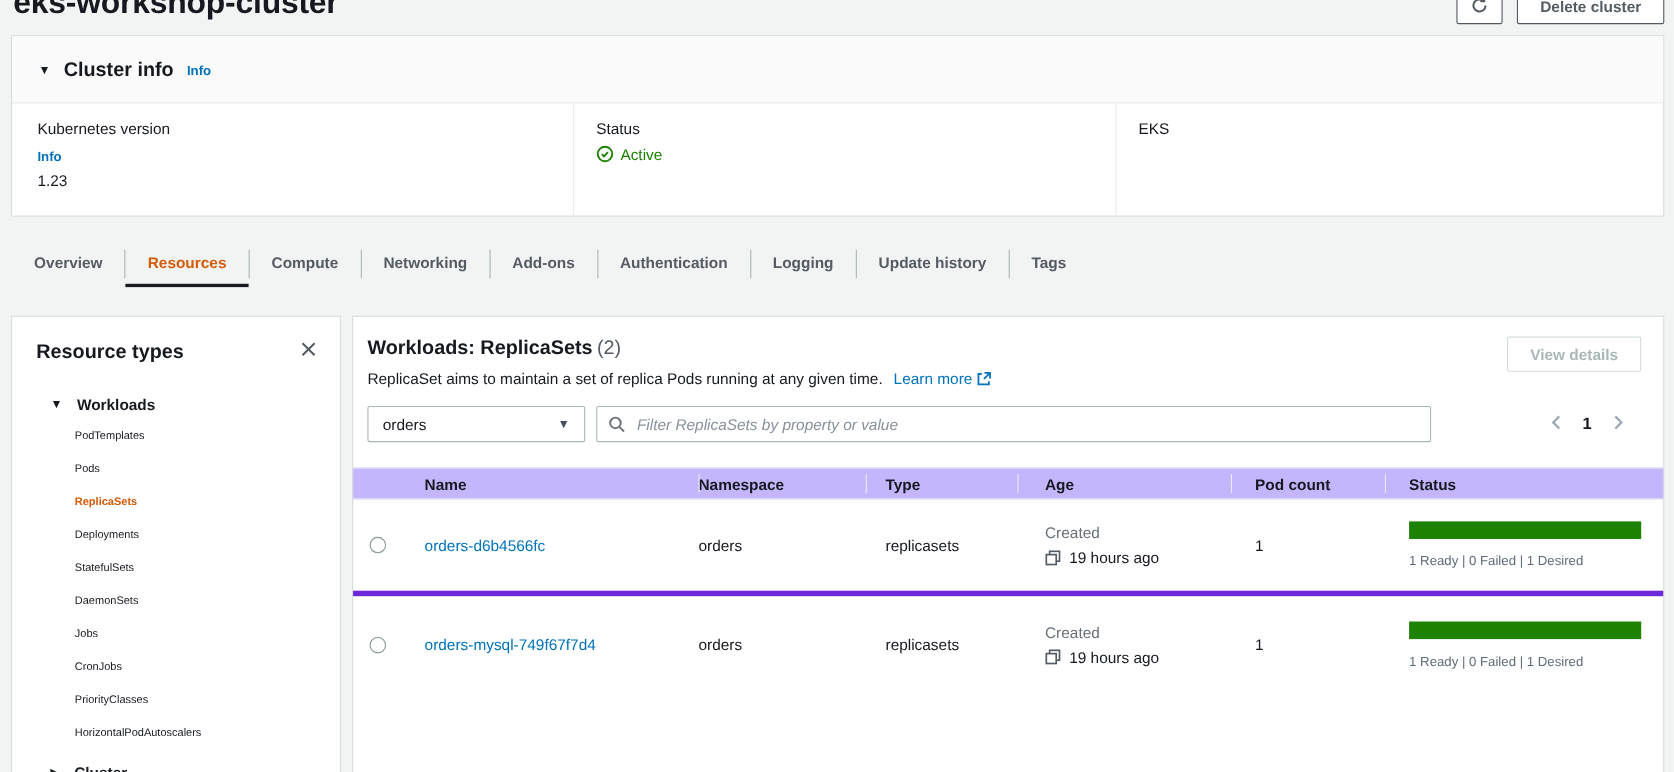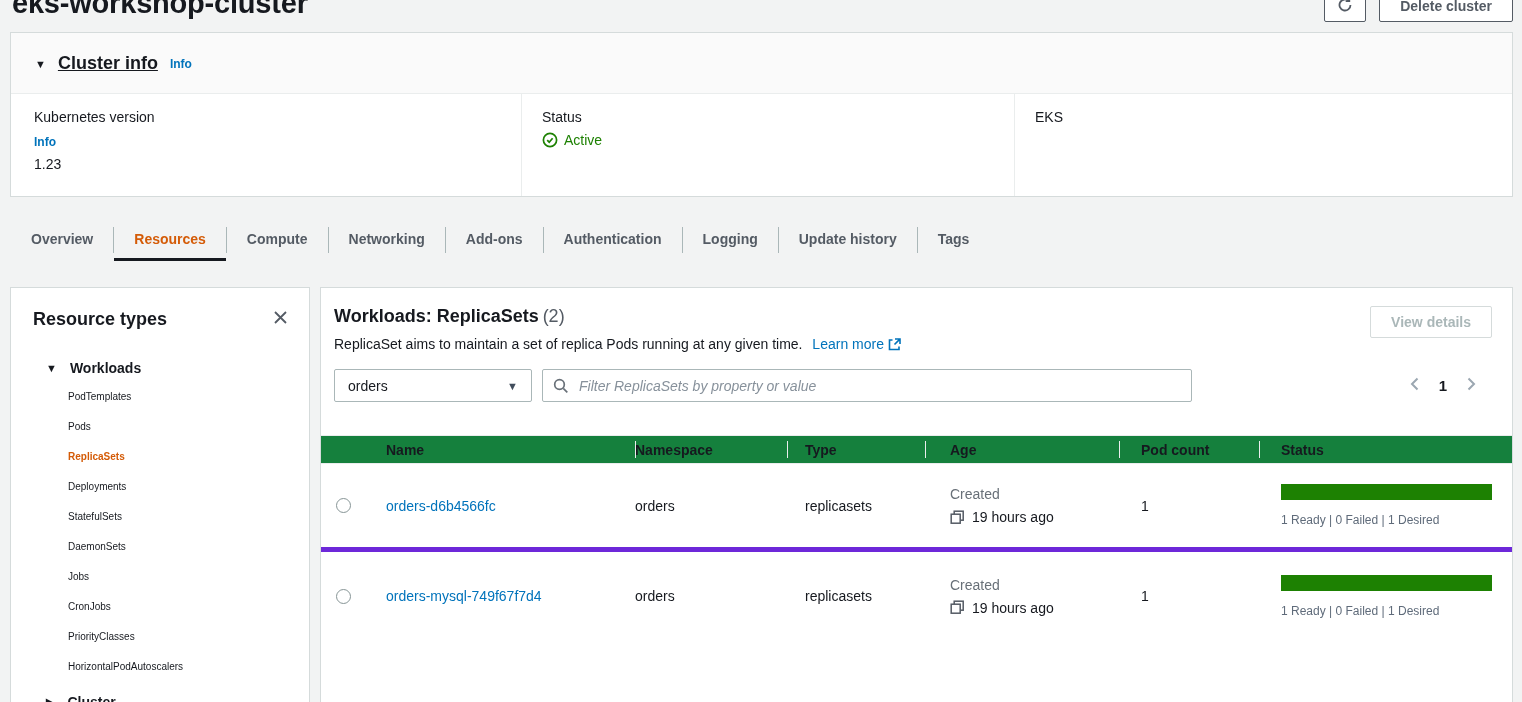--- a/index.html
+++ b/index.html
@@ -17,21 +17,21 @@
          font-size:14px; color:#545b64; height:32px; padding:0 20px; display:flex; align-items:center;
          font-family:"Liberation Sans",sans-serif; cursor:pointer; }
   .btn-icon { width:42px; justify-content:center; padding:0; }
   .btn-disabled { border-color:#d5dbdb; color:#aab7b8; font-weight:700; cursor:default; }
 
   
   .panel { background:#fff; border:1px solid #d5dbdb; border-radius:0; }
   .cluster-info { margin:10px 9px 0 10px; }
   .ci-header { background:#fafafa; border-bottom:1px solid #eaeded; padding:20px 20px 19px 24px;
                display:flex; align-items:center; gap:12px; }
-  .ci-title { font-size:18px; font-weight:700;text-decoration:underline; }
+  .ci-title { font-size:18px; font-weight:700; }
   .tri { font-size:11px; color:#16191f; }
   .info-link { color:#0073bb; font-size:12px; font-weight:700; text-decoration:none; cursor:pointer; }
   .ci-body { display:grid; grid-template-columns:510px 493px 1fr; }
   .ci-col { padding:15px 20px 24px 23px; }
   .ci-col + .ci-col { border-left:1px solid #eaeded; padding-left:20px; }
   .ci-label { display:flex; gap:10px; align-items:baseline; margin-bottom:7px;flex-direction:column; }
   .ci-value { font-size:14px; }
   .status-active { display:flex; align-items:center; gap:6px; color:#1d8102; }
 
   
@@ -61,35 +61,35 @@
   .m-title { font-size:18px; font-weight:700; }
   .m-count { font-weight:400; color:#545b64; }
   .m-desc { margin-top:9px; font-size:14px; }
   .learn-more { color:#0073bb; text-decoration:none; cursor:pointer; margin-left:6px; }
   .ext-icon { margin-left:4px; vertical-align:-2px; }
 
   .filter-row { display:flex; align-items:center; gap:10px; padding:15px 20px 0 13px; }
   .dropdown { width:198px; height:33px; border:1px solid #aab7b8; border-radius:2px; background:#fff;
               display:flex; align-items:center; justify-content:space-between; padding:0 13px; cursor:pointer; }
   .dd-caret { font-size:11px; color:#414d5c; }
-  .searchbox { width:650px; height:33px; border:1px solid #aab7b8; border-radius:2px; background:#fff;
+  .searchbox { width:759px; height:33px; border:1px solid #aab7b8; border-radius:2px; background:#fff;
                display:flex; align-items:center; padding:0 10px; gap:8px; }
   .searchbox input { border:none; outline:none; flex:1; font-size:14px; font-style:italic; color:#16191f;
                      font-family:"Liberation Sans",sans-serif; background:transparent; }
   .searchbox input::placeholder { color:#87919b; font-style:italic; }
   .spacer { flex:1; }
   .pagination { display:flex; align-items:center; gap:15px; padding-right:12px; }
   .page-num { font-weight:700; font-size:15px; }
   .pg-btn { background:none; border:none; padding:2px; cursor:pointer; display:flex; }
 
   
   .table { margin-top:23px; }
   .tr { display:grid; grid-template-columns:55px 259px 152px 138px 194px 140px 1fr; align-items:center; }
-  .thead { background:#15803d; border-top:1px solid #eaeded; border-bottom:1px solid #eaeded;
-           height:29px; font-weight:700; font-size:14px;margin-top:10px; }
+  .thead { background:#c4b5fd; border-top:1px solid #eaeded; border-bottom:1px solid #eaeded;
+           height:29px; font-weight:700; font-size:14px; }
   .th { position:relative; height:100%; display:flex; align-items:center; }
   .th.divided::before { content:''; position:absolute; left:0; top:5px; bottom:5px; width:1px; background:#eaeded; }
   .row { height:88px; border-bottom:5px solid #6d28d9; font-size:14px; }
   .row:last-child { border-bottom:none; }
   .cell-pad1 { padding-left:10px; } .cell-pad2 { } .cell-pad3 { padding-left:18px; }
   .cell-pad4 { padding-left:25px; } .cell-pad5 { padding-left:22px; }
   .radio { width:15px; height:15px; border:1px solid #879596; border-radius:50%; background:#fff; margin-left:15px; cursor:pointer; }
   .name-link { color:#0073bb; text-decoration:none; cursor:pointer; }
   .age-cell .age-label { color:#687078; margin-bottom:7px; }
   .age-line { display:flex; align-items:center; gap:7px; }

